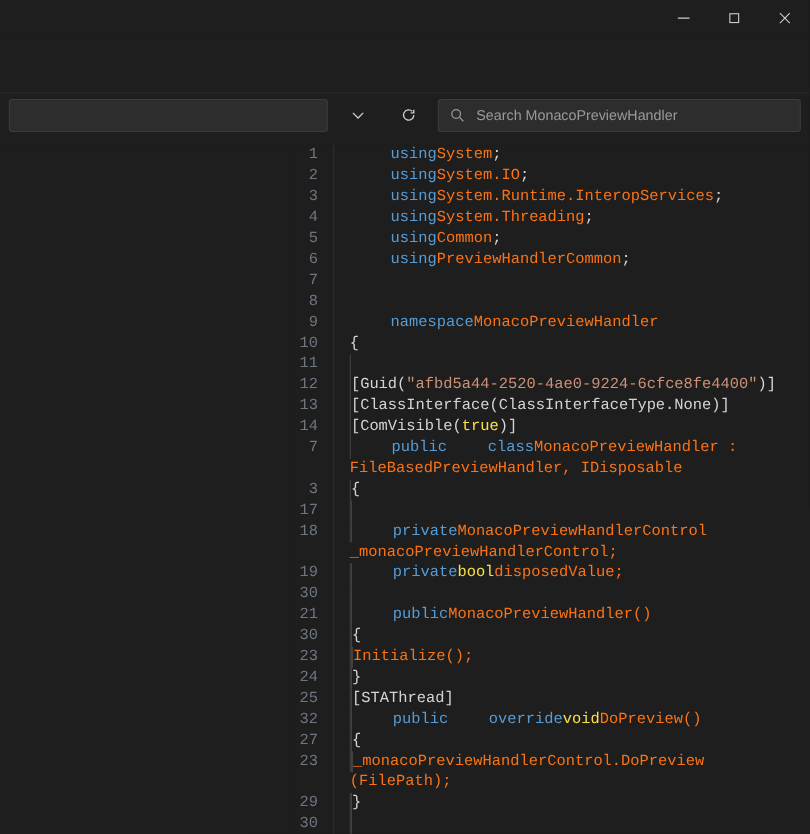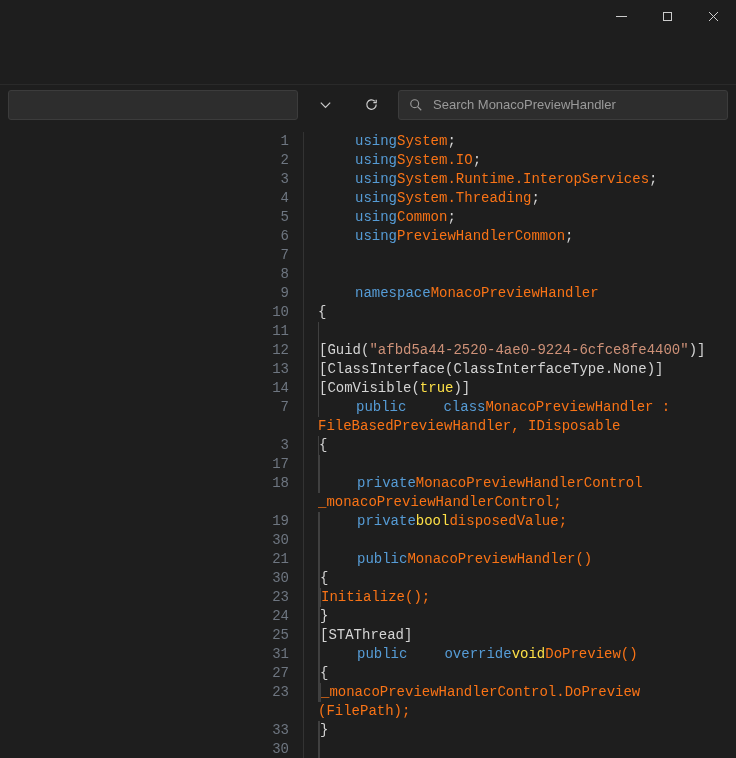--- a/index.html
+++ b/index.html
@@ -167,21 +167,21 @@
       <div>17</div>
       <div>18</div>
       <div></div>
       <div>19</div>
       <div>30</div>
       <div>21</div>
       <div>30</div>
       <div>23</div>
       <div>24</div>
       <div>25</div>
-      <div>31</div>
+      <div>32</div>
       <div>27</div>
       <div>23</div>
       <div></div>
-      <div>33</div>
+      <div>29</div>
       <div>30</div>
     </div>
   <div class="code" id="code"><div class="code-line"><span class="tk-kw">using</span> <span class="tk-id">System</span><span class="tk-pn">;</span></div><div class="code-line"><span class="tk-kw">using</span> <span class="tk-id">System.IO</span><span class="tk-pn">;</span></div><div class="code-line"><span class="tk-kw">using</span> <span class="tk-id">System.Runtime.InteropServices</span><span class="tk-pn">;</span></div><div class="code-line"><span class="tk-kw">using</span> <span class="tk-id">System.Threading</span><span class="tk-pn">;</span></div><div class="code-line"><span class="tk-kw">using</span> <span class="tk-id">Common</span><span class="tk-pn">;</span></div><div class="code-line"><span class="tk-kw">using</span> <span class="tk-id">PreviewHandlerCommon</span><span class="tk-pn">;</span></div><div class="code-line"></div><div class="code-line"></div><div class="code-line"><span class="tk-kw">namespace</span> <span class="tk-id">MonacoPreviewHandler</span></div><div class="code-line"><span class="tk-pn">{</span></div><div class="code-line"><span class="indent-guide"></span></div><div class="code-line"><span class="indent-guide"></span>   <span class="tk-pn">[Guid(</span><span class="tk-str">"afbd5a44-2520-4ae0-9224-6cfce8fe4400"</span><span class="tk-pn">)]</span></div><div class="code-line"><span class="indent-guide"></span>   <span class="tk-pn">[ClassInterface(ClassInterfaceType.None)]</span></div><div class="code-line"><span class="indent-guide"></span>   <span class="tk-pn">[ComVisible(</span><span class="tk-bt">true</span><span class="tk-pn">)]</span></div><div class="code-line"><span class="indent-guide"></span>   <span class="tk-kw">public</span> <span class="tk-kw">class</span> <span class="tk-id">MonacoPreviewHandler : </span></div><div class="code-line"><span class="tk-id">FileBasedPreviewHandler, IDisposable</span></div><div class="code-line"><span class="indent-guide"></span>   <span class="tk-pn">{</span></div><div class="code-line"><span class="indent-guide"></span>   <span class="indent-guide"></span></div><div class="code-line"><span class="indent-guide"></span>   <span class="indent-guide"></span>   <span class="tk-kw">private</span> <span class="tk-id">MonacoPreviewHandlerControl </span></div><div class="code-line"><span class="tk-id">_monacoPreviewHandlerControl;</span></div><div class="code-line"><span class="indent-guide"></span>   <span class="indent-guide"></span>   <span class="tk-kw">private</span> <span class="tk-bt">bool</span> <span class="tk-id">disposedValue;</span></div><div class="code-line"><span class="indent-guide"></span>   <span class="indent-guide"></span></div><div class="code-line"><span class="indent-guide"></span>   <span class="indent-guide"></span>   <span class="tk-kw">public</span> <span class="tk-id">MonacoPreviewHandler()</span></div><div class="code-line"><span class="indent-guide"></span>   <span class="indent-guide"></span>   <span class="tk-pn">{</span></div><div class="code-line"><span class="indent-guide"></span>   <span class="indent-guide"></span>   <span class="indent-guide"></span>   <span class="tk-id">Initialize();</span></div><div class="code-line"><span class="indent-guide"></span>   <span class="indent-guide"></span>   <span class="tk-pn">}</span></div><div class="code-line"><span class="indent-guide"></span>   <span class="indent-guide"></span>   <span class="tk-pn">[STAThread]</span></div><div class="code-line"><span class="indent-guide"></span>   <span class="indent-guide"></span>   <span class="tk-kw">public</span> <span class="tk-kw">override</span> <span class="tk-bt">void</span> <span class="tk-id">DoPreview()</span></div><div class="code-line"><span class="indent-guide"></span>   <span class="indent-guide"></span>   <span class="tk-pn">{</span></div><div class="code-line"><span class="indent-guide"></span>   <span class="indent-guide"></span>   <span class="indent-guide"></span>   <span class="tk-id">_monacoPreviewHandlerControl.DoPreview</span></div><div class="code-line"><span class="tk-id">(FilePath);</span></div><div class="code-line"><span class="indent-guide"></span>   <span class="indent-guide"></span>   <span class="tk-pn">}</span></div><div class="code-line"><span class="indent-guide"></span>   <span class="indent-guide"></span></div></div>
 </div>
 
 </body></html>

